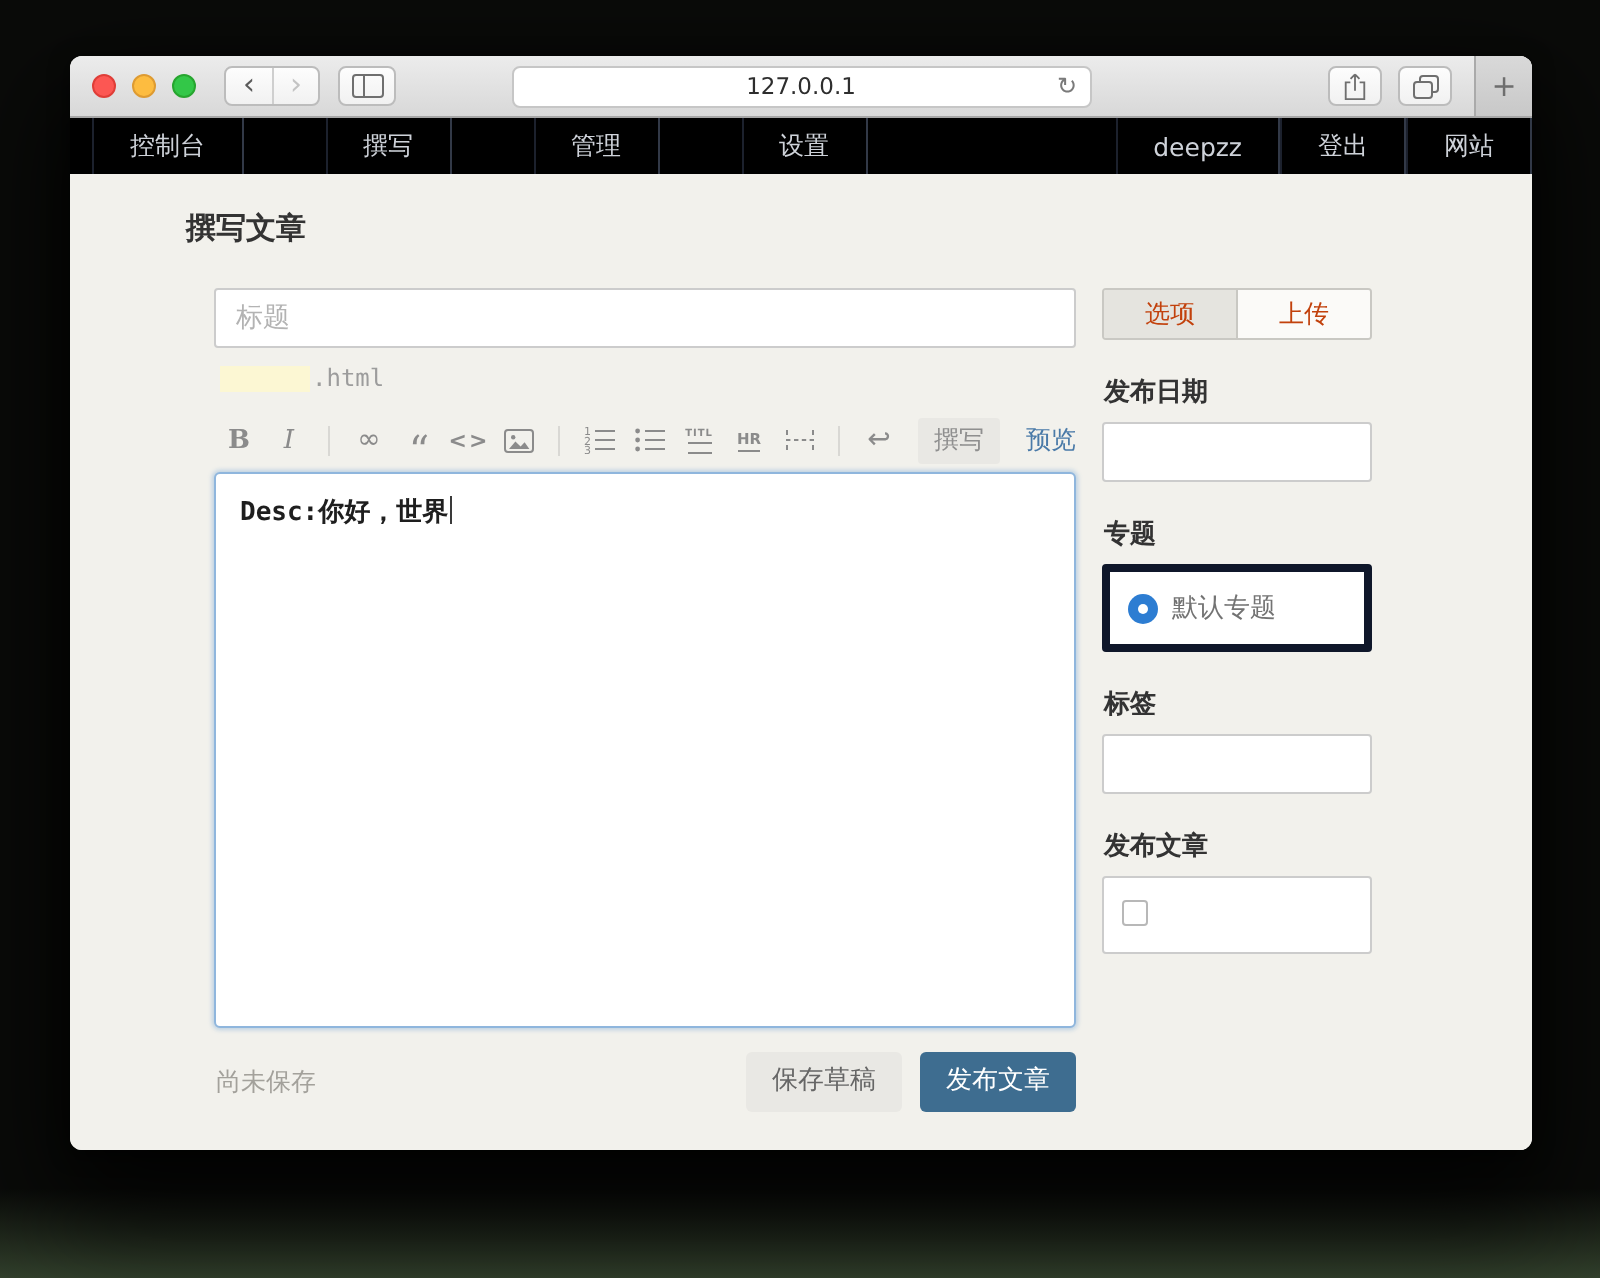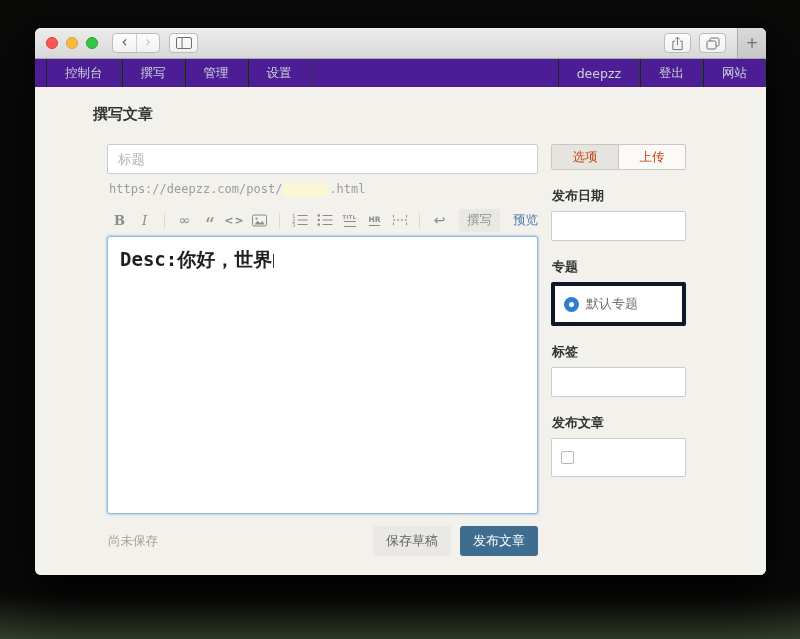--- a/index.html
+++ b/index.html
@@ -83,21 +83,21 @@
   .icon-horizontal-rule { font-size:7.5px; font-weight:700; flex-direction:column; }
   .icon-horizontal-rule::after { content:""; width:11px; border-top:1px solid #8b8b8b; margin-top:1px; }
   .icon-undo { font-size:14px; }
   .mode-write { margin-left:auto; background:#e9e8e4; color:#8f8f8f; padding:3px 8px;
                 border-radius:2px; font-size:12.5px; cursor:pointer; }
   .mode-preview { margin-left:13px; font-size:12.5px; cursor:pointer; }
   
   .editor-area { margin-top:4px; height:278px; background:#fff; border-radius:3px;
                  border:1px solid #8fb6dd; box-shadow:0 0 2px 1px rgba(125,170,215,.45);
                  padding:10px 12px; font-family:"DejaVu Sans Mono", monospace;
-                 font-size:19px; font-weight:600; color:#1e1e1e; cursor:text; }
+                 font-size:13px; font-weight:600; color:#1e1e1e; cursor:text; }
   .caret { display:inline-block; width:1px; height:14px; background:#3a3a3a;
            vertical-align:-2px; margin-left:1px; }
   
   .footer-row { margin-top:12px; display:flex; align-items:center; }
   .save-status { color:#a3a19b; font-size:12.5px; margin-left:1px; }
   .btn-group { margin-left:auto; display:flex; gap:9px; }
   .btn { height:30px; padding:0 13px; font-size:13px; line-height:30px;
          border-radius:3px; cursor:pointer; font-family:"DejaVu Sans", sans-serif; }
   .btn-save { background:#e9e8e4; color:#666; }
   .btn-publish { color:#fff; }
@@ -137,58 +137,61 @@
     <div class="seg">
       <span class="navbtn">‹</span>
       <span class="navbtn">›</span>
     </div>
     <div class="chromebtn sidebar-toggle">
       <svg width="16" height="12" viewBox="0 0 16 12">
           <rect x="0.5" y="0.5" width="15" height="11" rx="1.5" fill="none" stroke="currentColor"></rect>
           <path d="M6 0.5v11" stroke="currentColor"></path>
         </svg>
     </div>
+    <div class="addressbar">
+      <span>127.0.0.1</span>
+      <span class="reload">↻</span>
+    </div>
     <div class="right-cluster">
       <div class="chromebtn sharebtn">
         <svg width="13" height="15" viewBox="0 0 14 16">
             <path d="M4.5 5.5H2v9h10v-9H9.5" fill="none" stroke="currentColor"></path>
             <path d="M7 10V1.2M7 1.2L4.6 3.6M7 1.2l2.4 2.4" fill="none" stroke="currentColor"></path>
           </svg>
       </div>
       <div class="chromebtn tabsbtn">
         <svg width="14" height="13" viewBox="0 0 14 13">
             <rect x="4" y="1" width="9" height="8" rx="1.5" fill="none" stroke="currentColor"></rect>
             <rect x="1" y="4" width="9" height="8" rx="1.5" fill="#f4f4f4" stroke="currentColor"></rect>
           </svg>
       </div>
     </div>
     <div class="newtab">+</div>
   </div>
 
-  <div class="navbar" style="background: #4c1d95;">
+  <div class="navbar" style="background: #000000; gap: 41px;">
     <div class="nav-item">控制台</div>
     <div class="nav-item">撰写</div>
     <div class="nav-item">管理</div>
     <div class="nav-item">设置</div>
     <div class="nav-right">
       <div class="nav-item">deepzz</div>
       <div class="nav-item">登出</div>
       <div class="nav-item">网站</div>
     </div>
   </div>
 
   <div class="content" style="background: rgb(242, 241, 236);">
     <div class="page-title">撰写文章</div>
 
     <div class="main">
 
       <div class="left-col">
         <input class="title-input" type="text" placeholder="标题" style="">
         <div class="url-line">
-          <span>https://deepzz.com/post/</span>
             <span class="slug-hl" style="background: rgb(252, 247, 211);"></span>
             <span>.html</span>
         </div>
 
         <div class="toolbar">
           <span style="display:flex;align-items:center;">
               <span class="tbtn icon-bold">B</span>
               <span class="tbtn icon-italic">I</span>
               <span class="toolbar-divider"></span>
               <span class="tbtn icon-link">∞</span>

